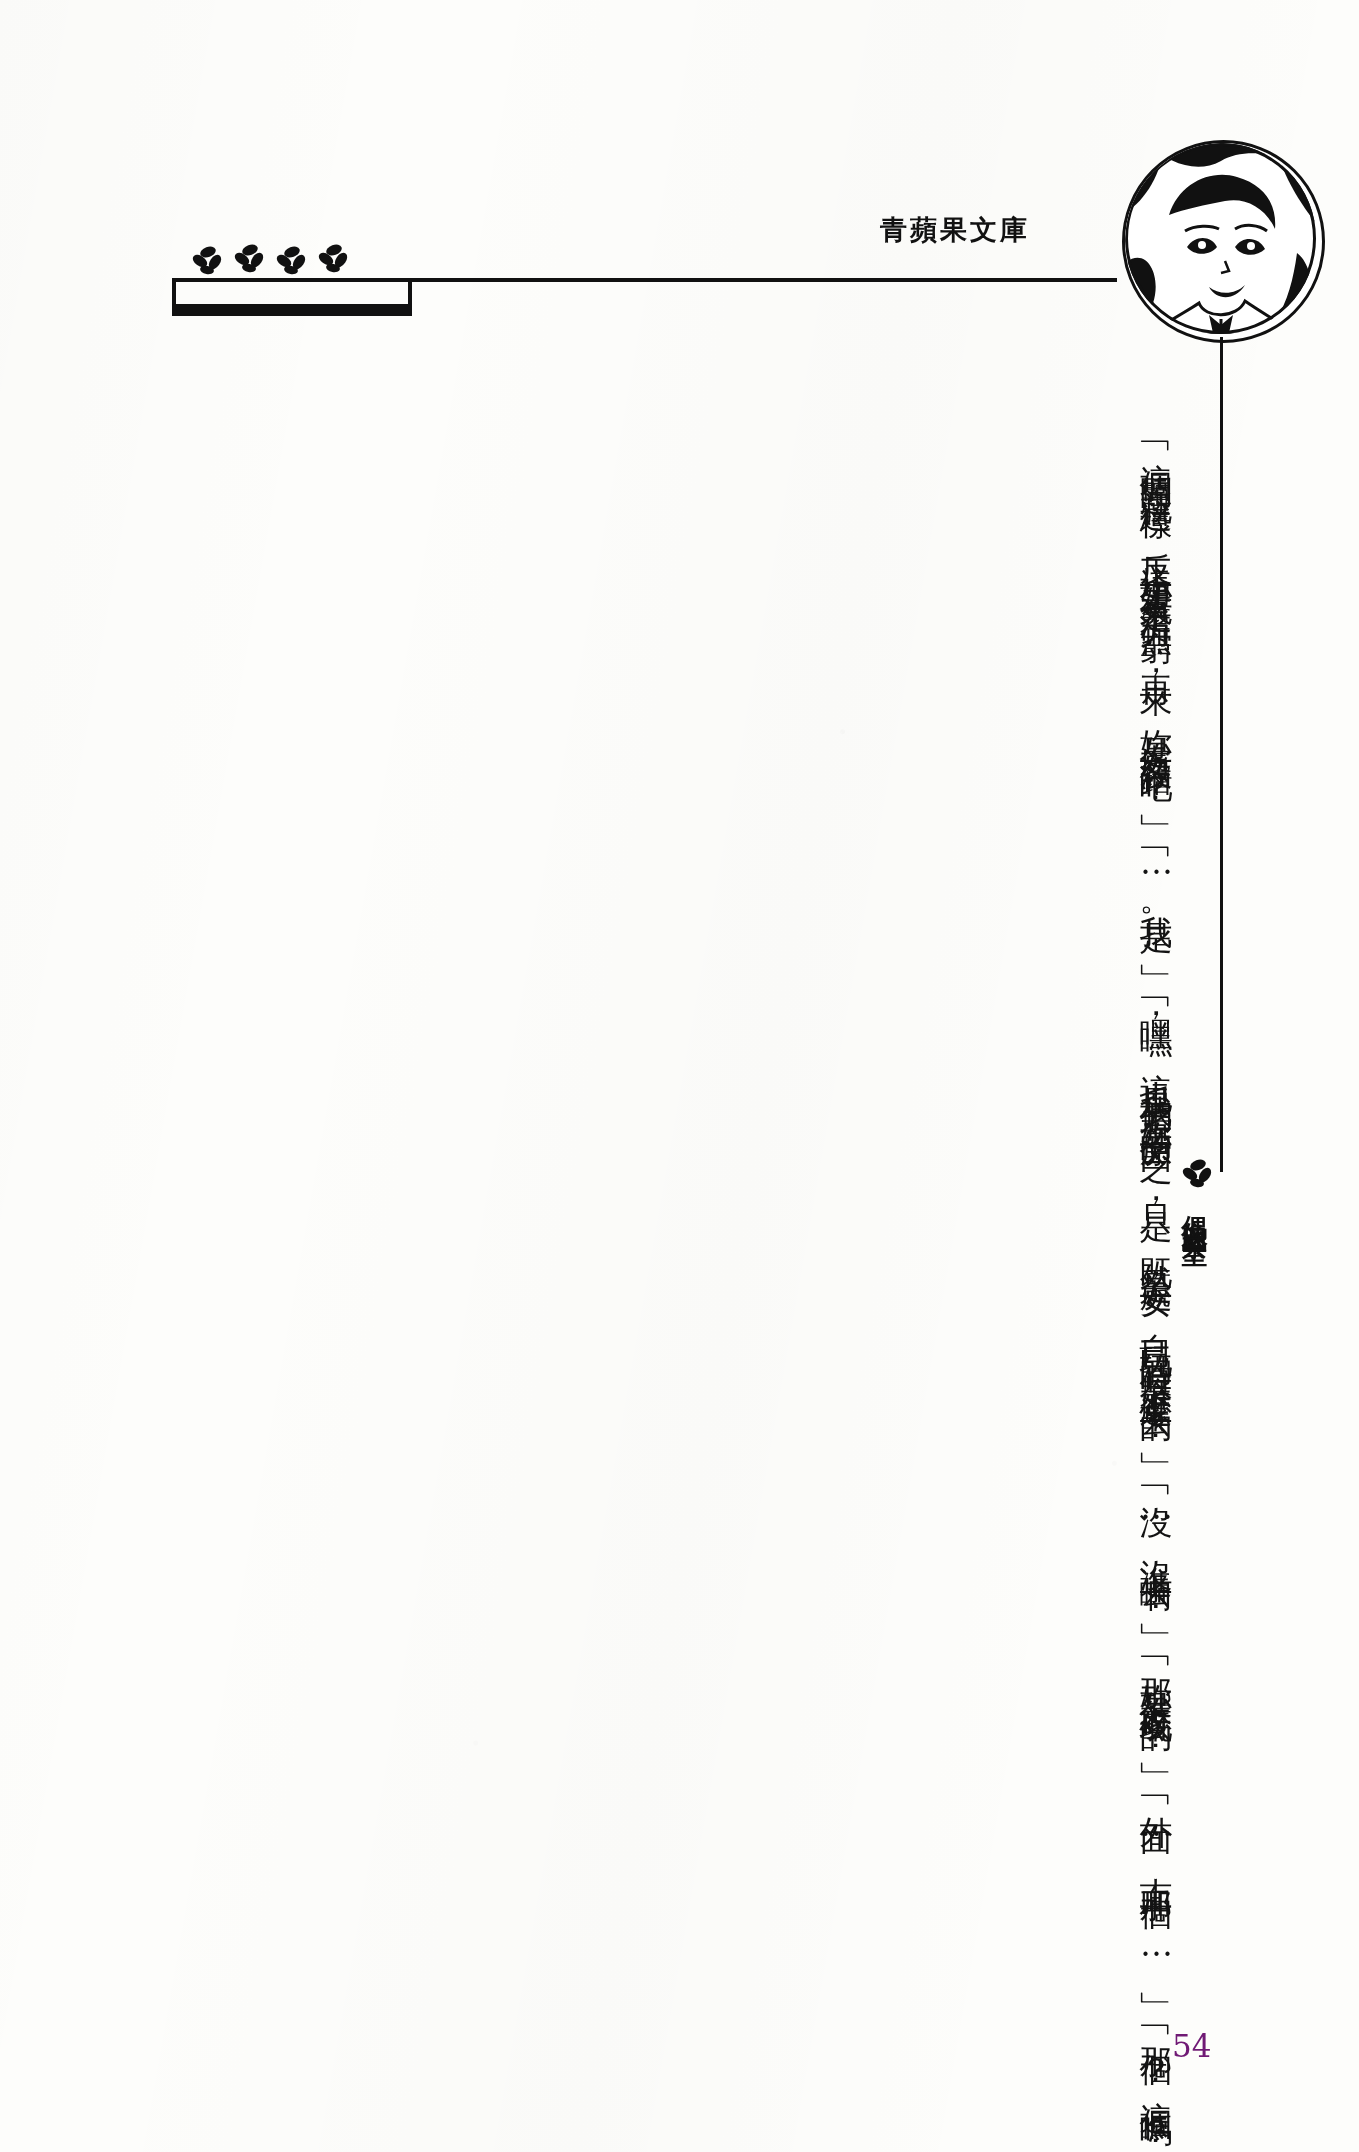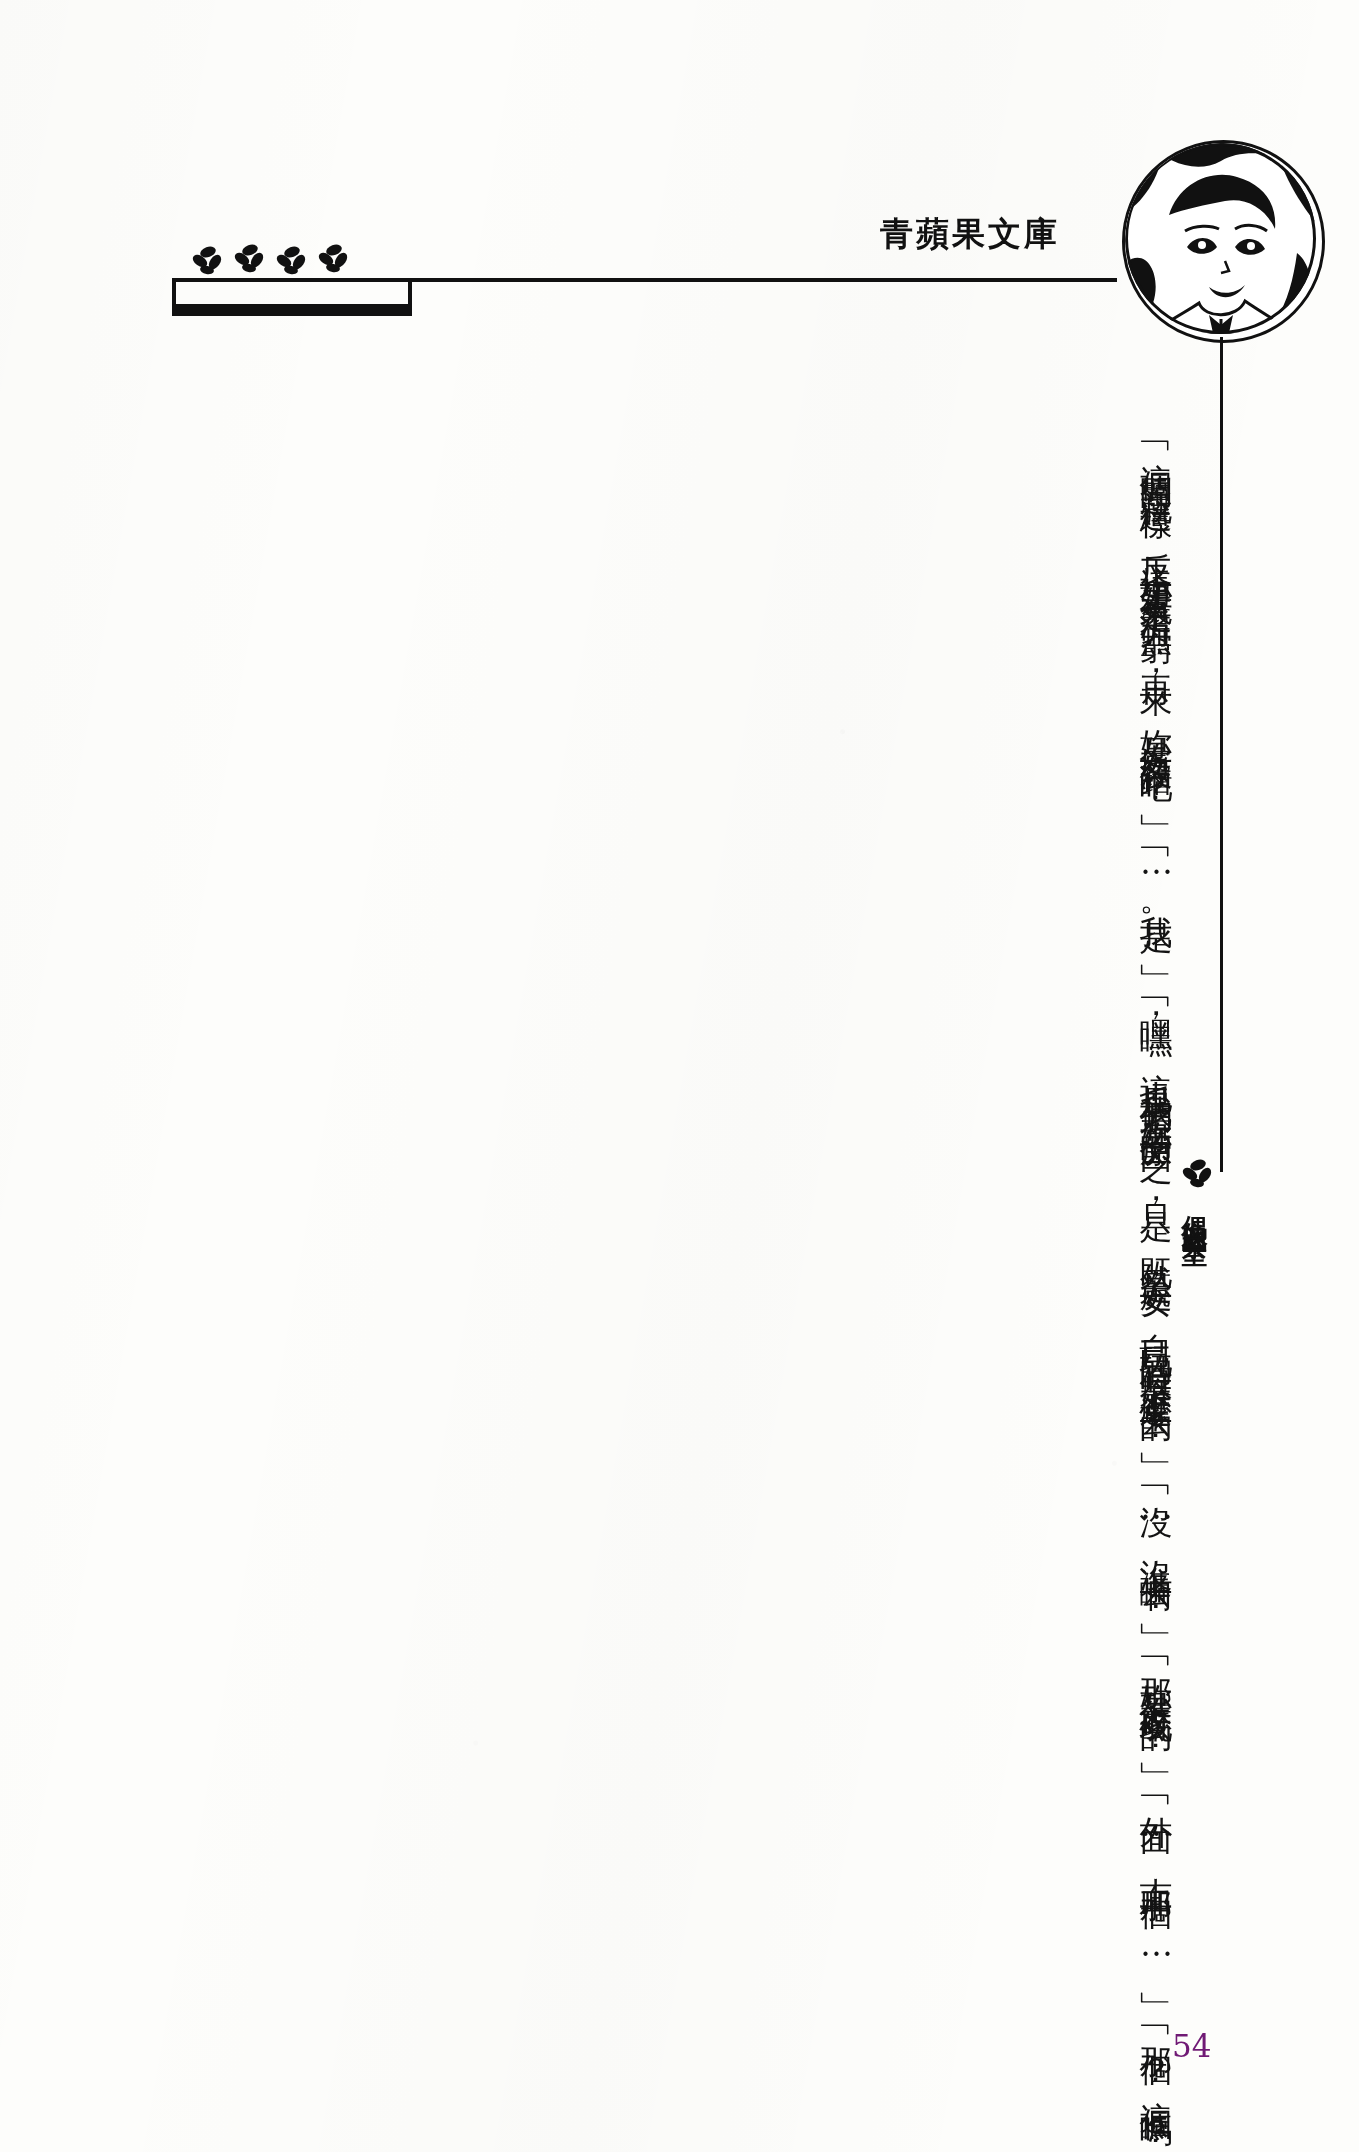--- a/index.html
+++ b/index.html
@@ -88,21 +88,21 @@
     top: 240px;
     width: 180px;
     height: 44px;
   }
 
   
   .series-label {
     position: absolute;
     left: 880px;
     top: 212px;
-    font-size: 33px;
+    font-size: 27px;
     letter-spacing: 3px;
     font-weight: 700;
     color: #111;
     font-family: "DejaVu Serif", "Liberation Serif", serif;
     white-space: nowrap;
   }
 
   
   .circle-art {
     position: absolute;

